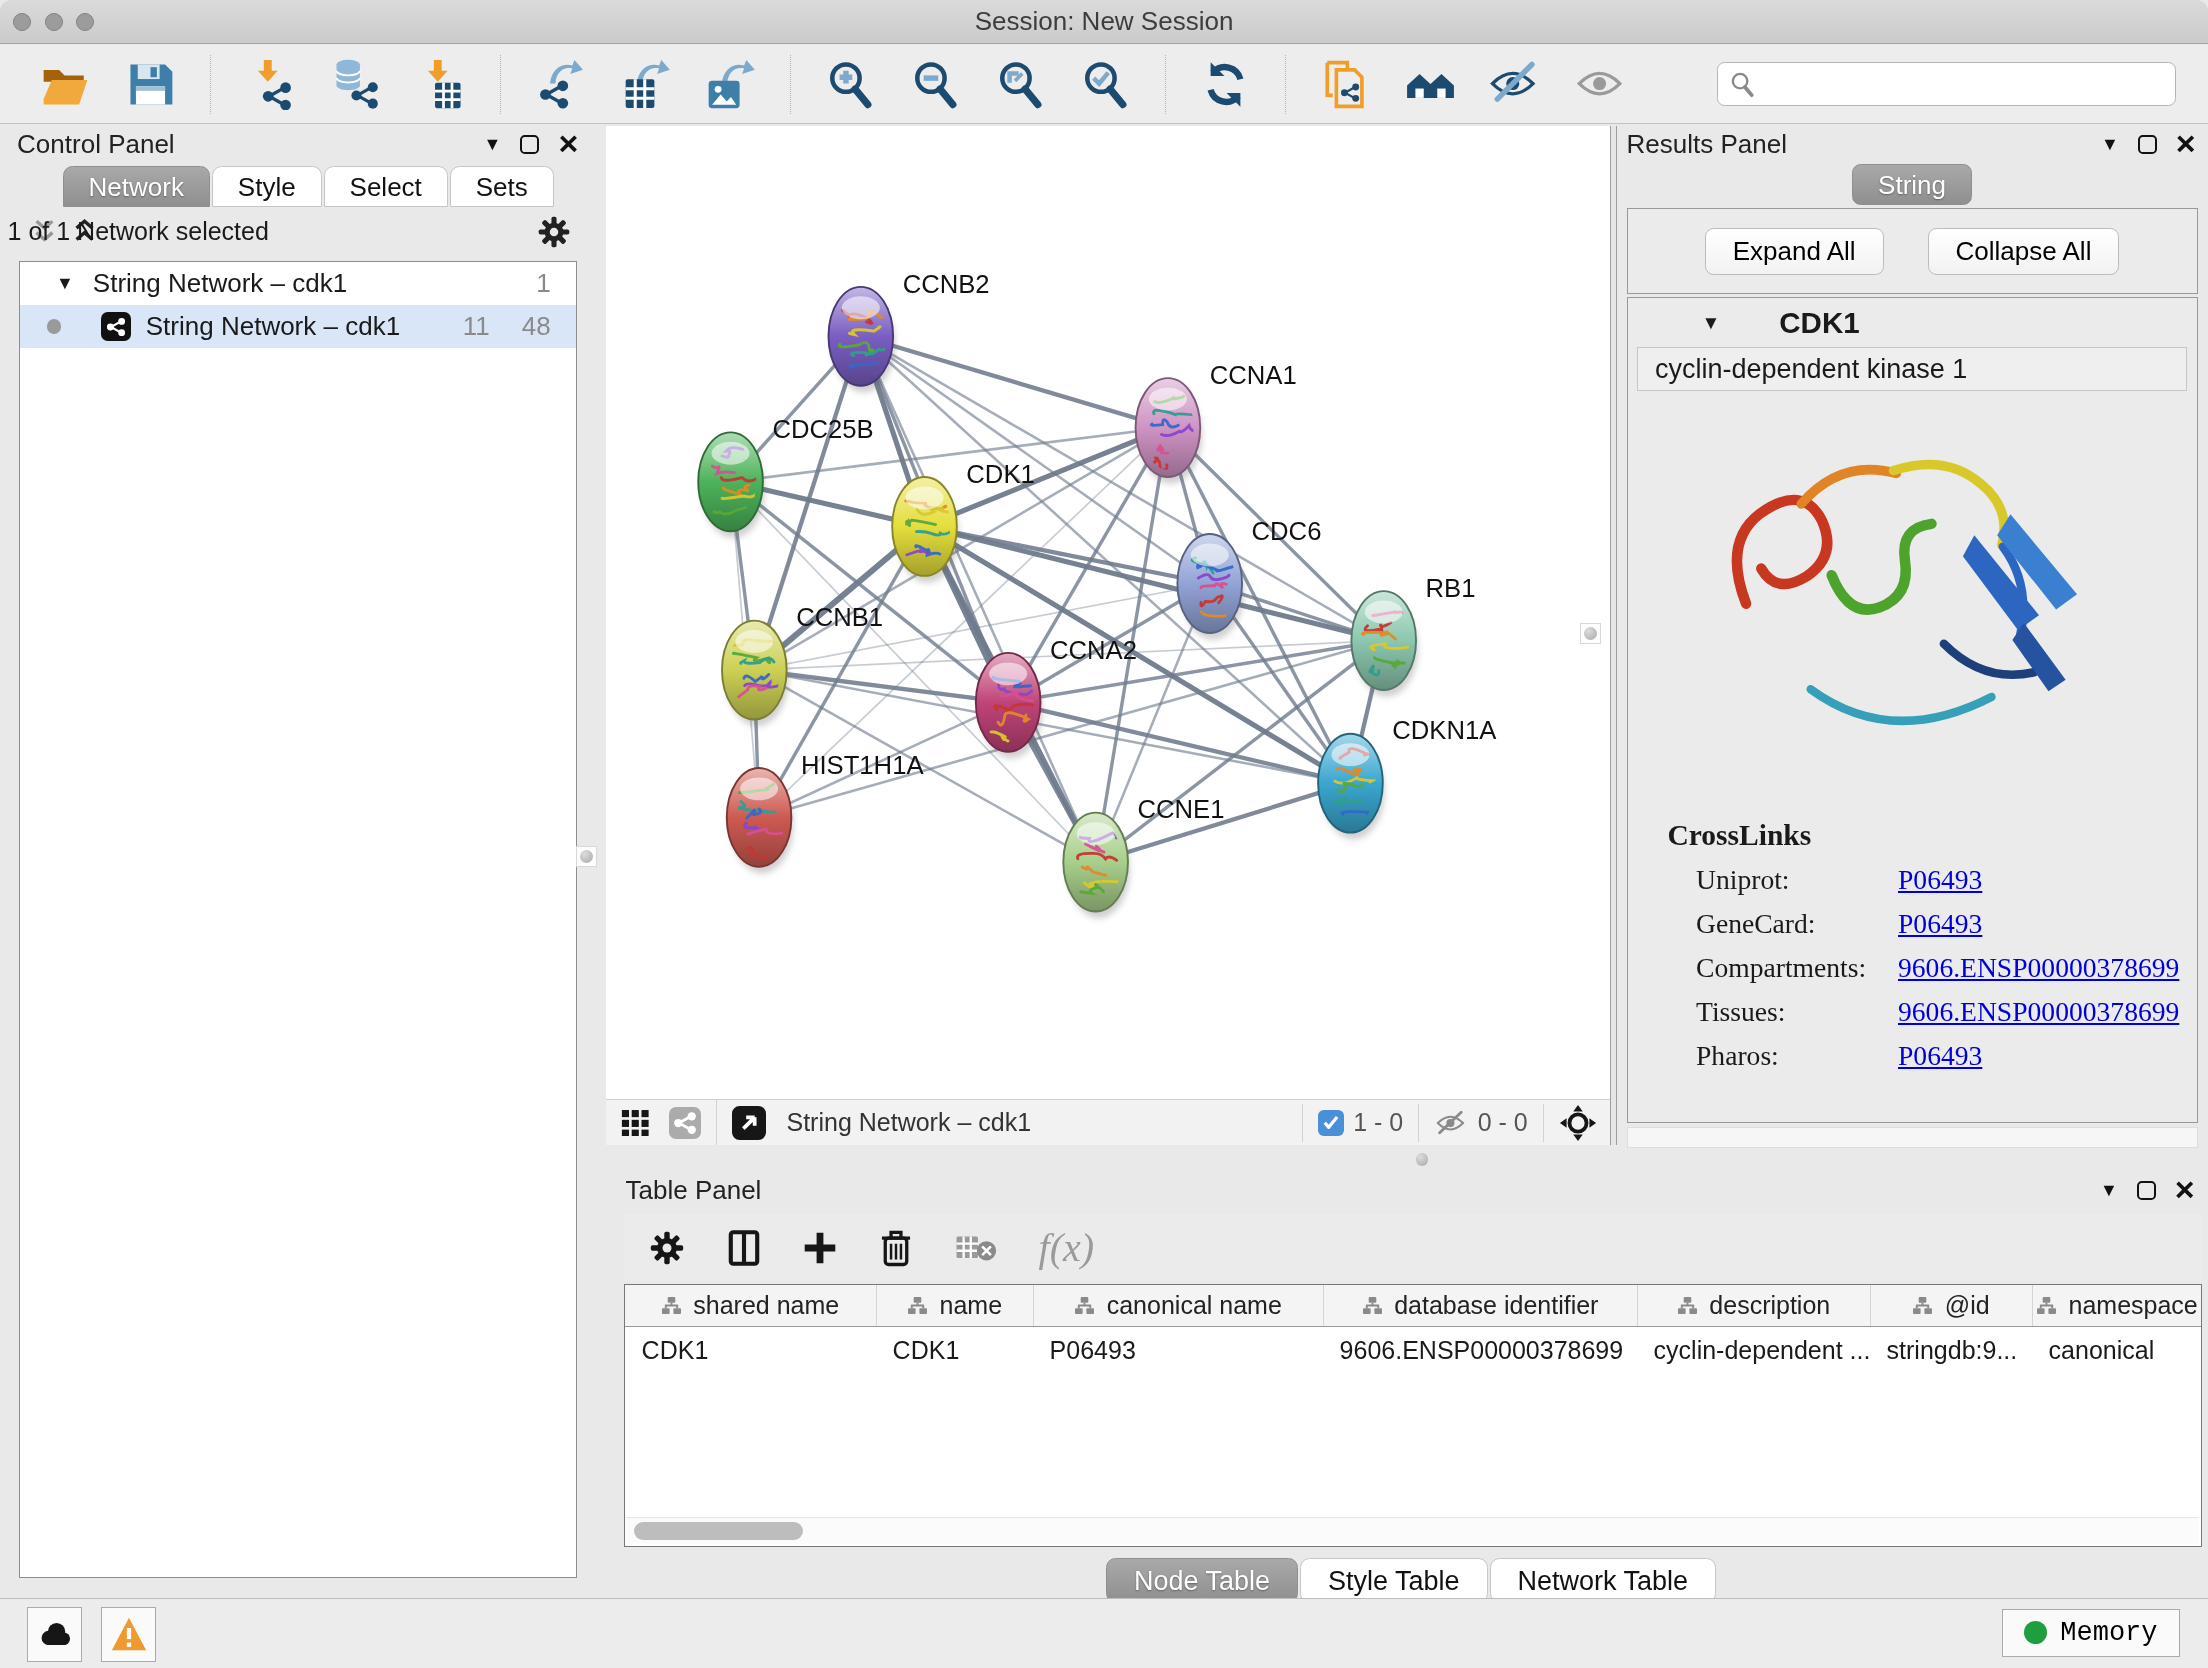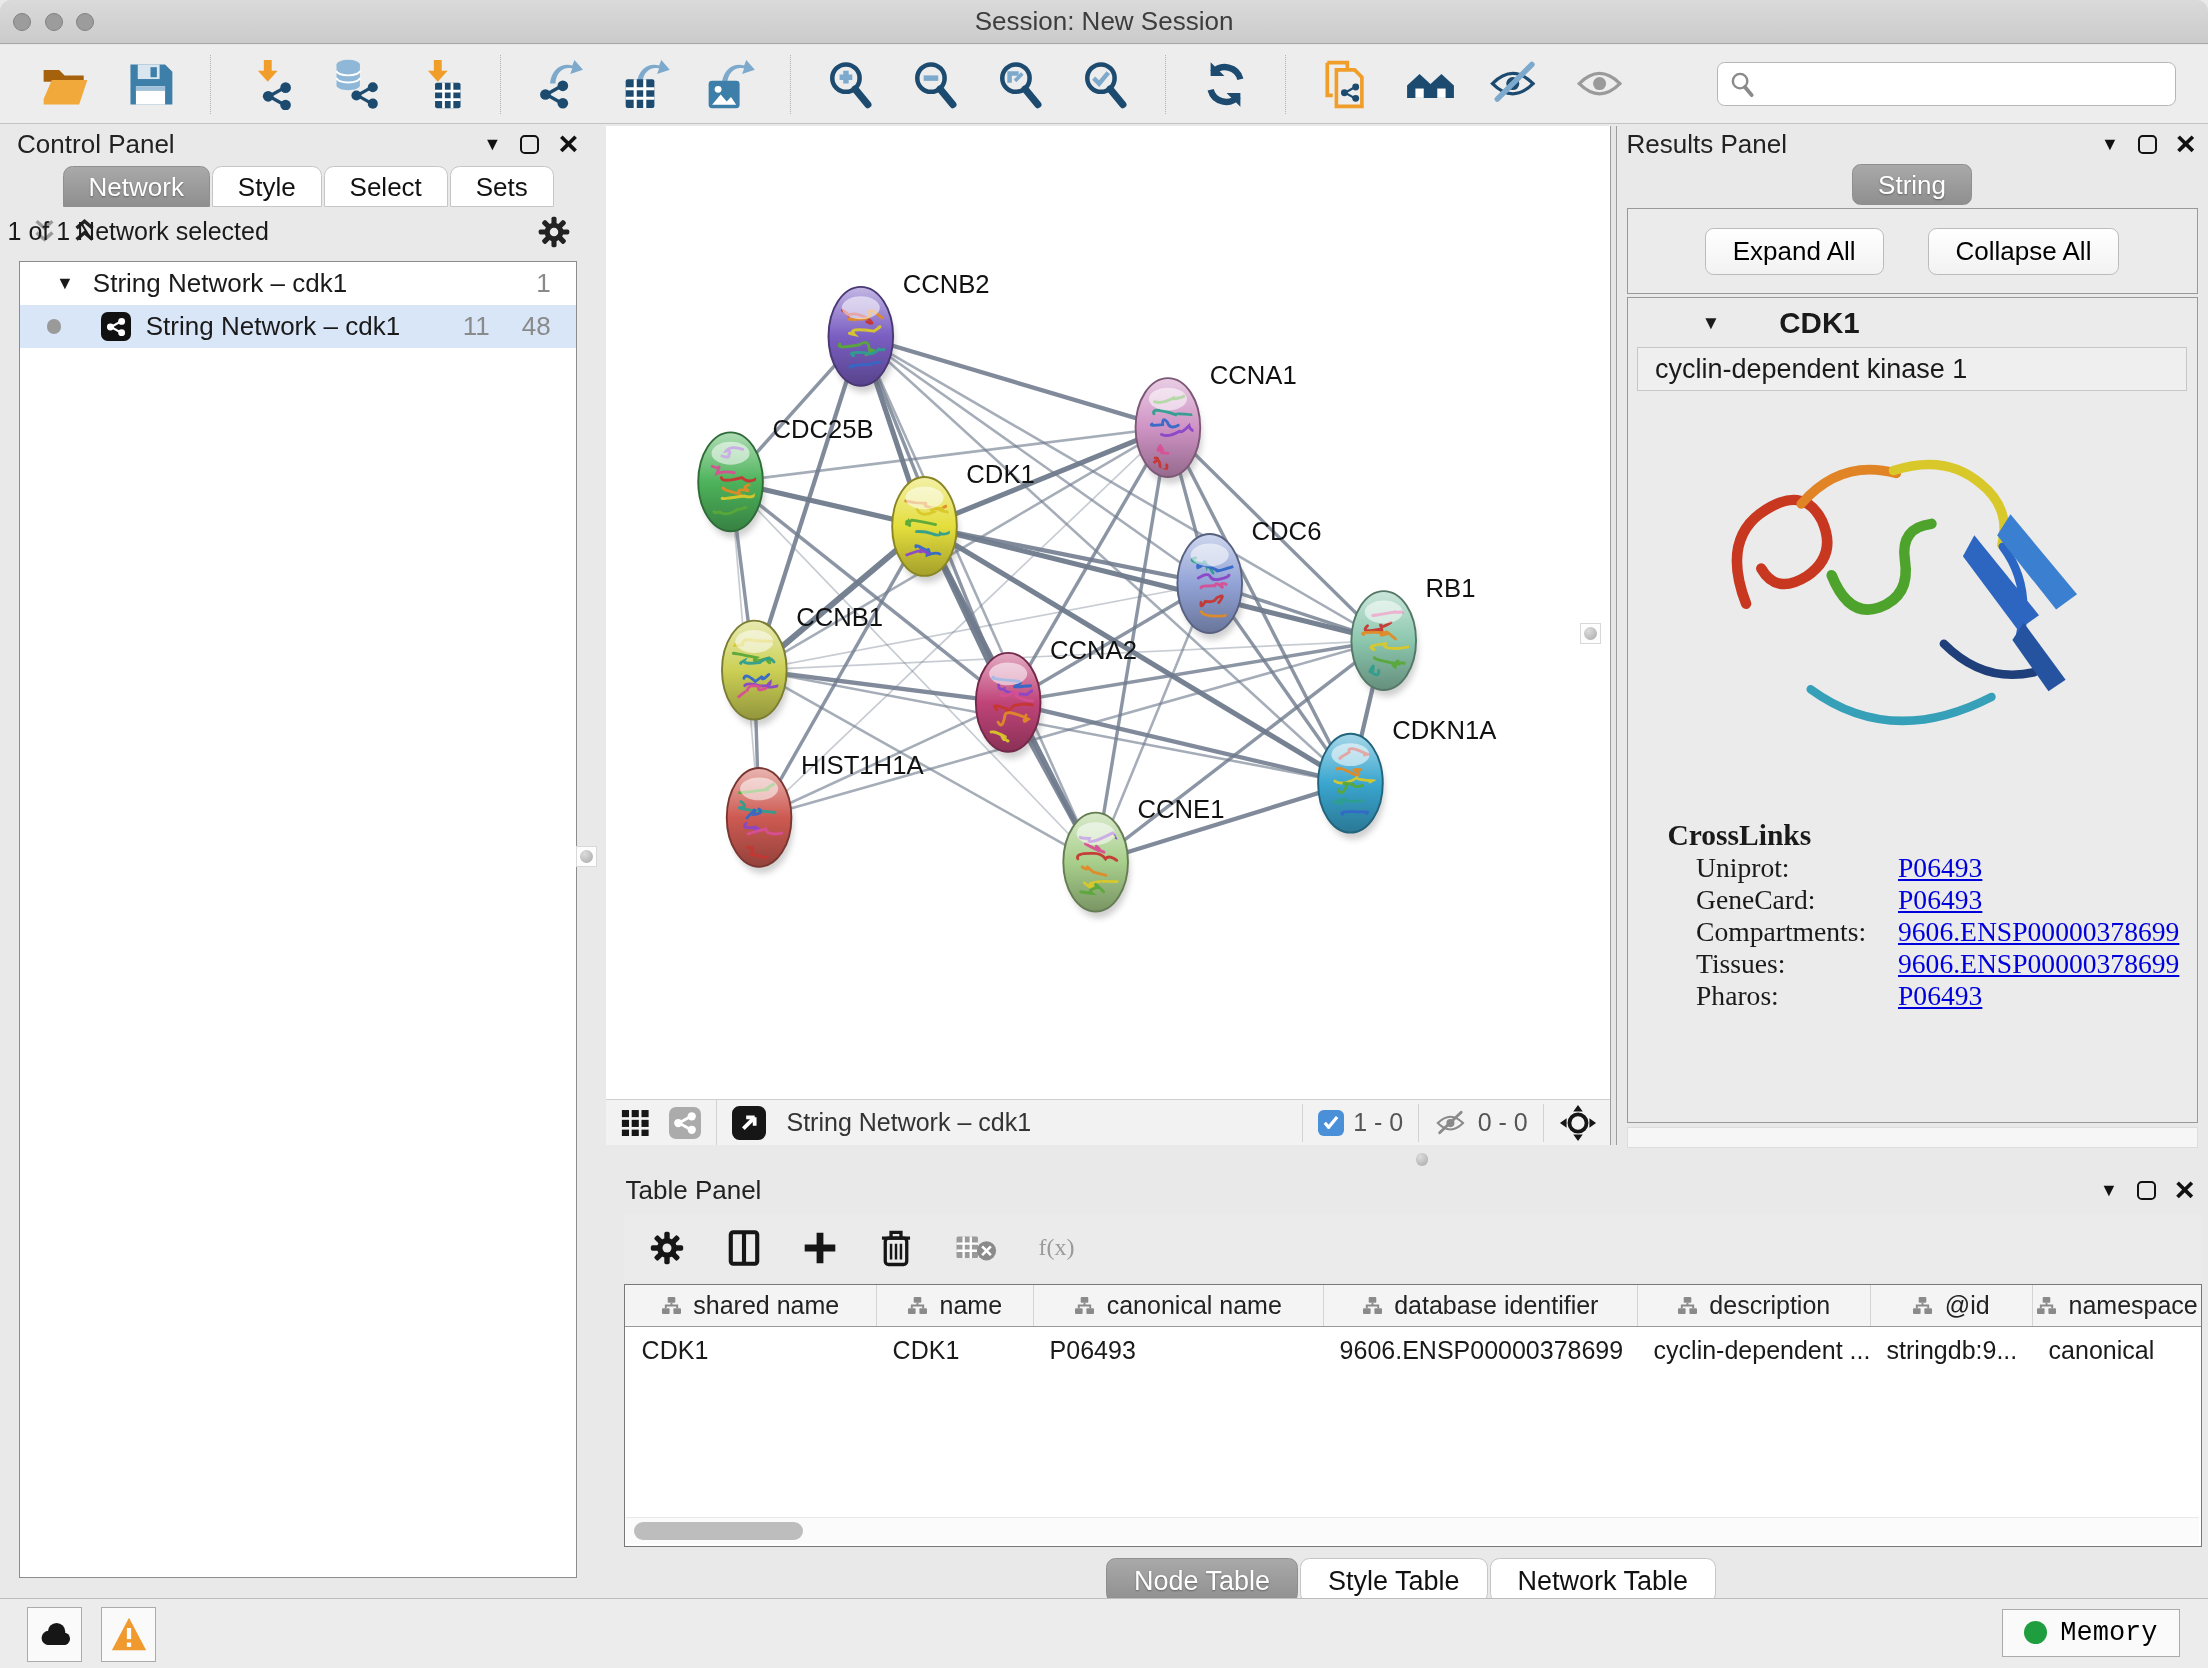--- a/index.html
+++ b/index.html
@@ -66,28 +66,28 @@
 .rbtn{height:47px;border:1.9px solid #bbb;border-radius:8.6px;background:linear-gradient(#fff,#f2f2f2);font-size:26px;padding:0 27px;font-family:"Liberation Sans",sans-serif;cursor:pointer}
 #rp-card{position:absolute;left:9.5px;right:11.4px;top:171px;height:826px;background:#ebebeb;border:1.9px solid #999}
 #rp-card-head{height:49px;display:flex;align-items:center}
 #rp-card-head .tri{font-size:19px;margin-left:74px}
 #rp-gene{font-size:29.5px;font-weight:700;margin-left:59px}
 #rp-desc-box{margin:0 9.5px;border:1px solid #c6c6c6;background:#efefef;height:44px;display:flex;align-items:center}
 #rp-desc{font-size:27px;margin-left:17px}
 #rp-structure{margin:13.3px auto 0 auto;width:447px;height:409px}
 #rp-crosslinks{font-family:"Liberation Serif",serif;margin-left:40px;margin-top:5.7px}
 #xl-title{font-size:29.5px;font-weight:700}
-.xl-row{display:flex;font-size:27.6px;margin-top:0}
+.xl-row{display:flex;font-size:27.6px;margin-top:12px}
 .xl-label{width:202px;margin-left:28.5px}
 .xl-link{color:#0000dd;text-decoration:underline}
 #rp-scrollstrip{position:absolute;left:9.5px;right:11.4px;top:1001px;height:21px;background:#f6f6f6;border:1px solid #ddd}
 
 #table-panel{position:absolute;left:616px;top:1172px;width:1592px;height:422px}
 #tp-toolbar{position:absolute;left:7.6px;right:5.7px;top:42px;height:67px;background:#ebebeb;display:flex;align-items:center;gap:42px;padding-left:25px}
-#tp-fx{font-family:"Liberation Serif",serif;font-size:24px;color:#9a9a9a}
+#tp-fx{font-family:"Liberation Serif",serif;font-style:italic;font-size:40px;color:#9a9a9a}
 #tp-table{position:absolute;left:7.6px;right:5.7px;top:112px;height:263px;background:#fff;border:1.9px solid #777}
 #tp-thead{display:flex;height:42px;background:#f4f4f4;border-bottom:1.9px solid #999;color:#222}
 .th{display:flex;align-items:center;justify-content:center;gap:11.4px;font-size:25px;border-left:1px solid #d4d4d4;overflow:hidden;white-space:nowrap}
 .th:first-child{border-left:none}
 #tp-row{display:flex;height:46px;align-items:center}
 .td{font-size:25px;padding-left:17px;overflow:hidden;white-space:nowrap}
 .c0{width:251px}.c1{width:157px}.c2{width:290px}.c3{width:314px}.c4{width:233px}.c5{width:162px}.c6{flex:1;min-width:133px}
 #tp-hscroll{position:absolute;left:1.9px;right:1.9px;bottom:1.9px;height:27px;background:#fbfbfb;border-top:1px solid #e8e8e8}
 #tp-hthumb{position:absolute;left:7.6px;top:3.8px;width:169px;height:18px;border-radius:9.5px;background:#bdbdbd}
 #tp-tabs{position:absolute;left:0;right:0;top:386px;display:flex;justify-content:center}

